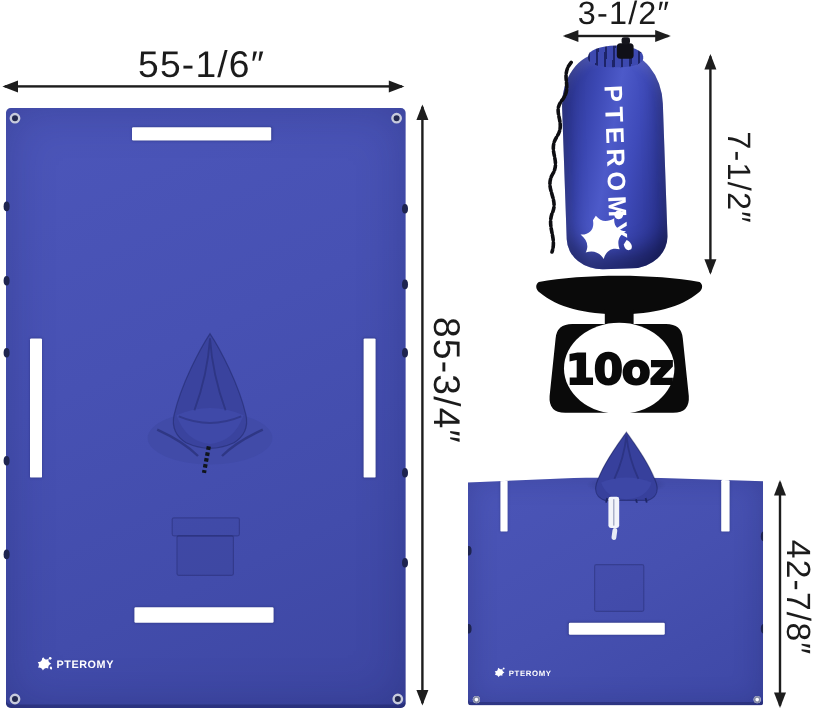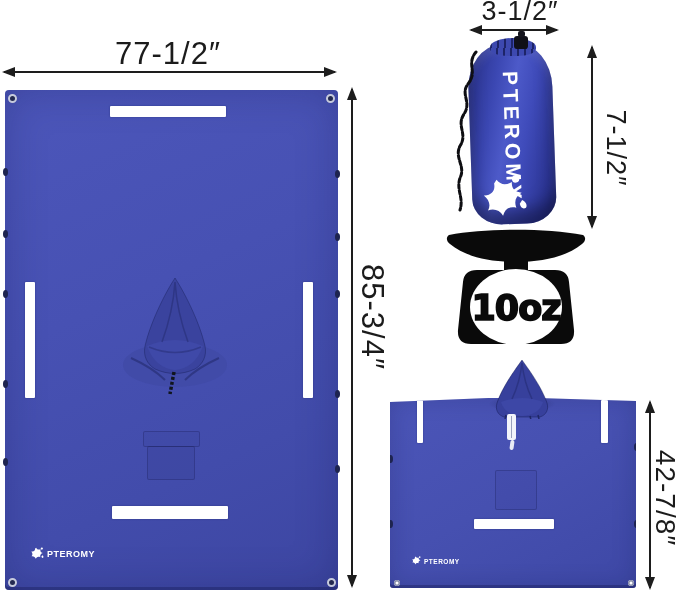--- a/index.html
+++ b/index.html
@@ -111,21 +111,21 @@
 
   <svg class="hood-svg" style="left:115px;top:272px;" width="120" height="124" viewBox="0 0 120 124">
     <ellipse cx="60" cy="93" rx="52" ry="22" fill="#414ba8"></ellipse>
     <path d="M16,86 Q38,96 50,108 M104,86 Q82,96 70,108" stroke="rgba(15,20,70,.35)" stroke-width="2" fill="none"></path>
     <path d="M60,6 C52,18 36,48 30,74 C28,84 32,92 40,97 C53,103 67,103 80,97 C88,92 92,84 90,74 C84,48 68,18 60,6 Z" fill="#3a439e" stroke="rgba(10,15,60,.3)"></path>
     <path d="M32,74 Q60,62 88,74 Q80,96 60,98 Q40,96 32,74 Z" fill="#3f49a8"></path>
     <path d="M60,10 Q58,40 47,70 M60,10 Q62,40 73,70 M34,75 Q60,86 86,75" stroke="rgba(10,15,60,.25)" stroke-width="1.5" fill="none"></path>
     <path d="M59,100 L55,122" stroke="#10151c" stroke-width="3.5" stroke-dasharray="3 2" fill="none"></path>
   </svg>
 
-  <div class="dim-label" style="left:38px;top:36px;width:260px;font-size:31px;">77-1/2″</div>
+  <div class="dim-label" style="left:38px;top:36px;width:260px;font-size:31px;">55-1/6″</div>
   <div class="arrow-h" style="left:4px;top:71px;width:331px;"></div>
 
   <div class="arrow-v" style="left:351px;top:89px;height:497px;"></div>
   <div class="dim-label rot90" style="left:297px;top:299px;width:150px;height:36px;font-size:31px;">85-3/4″</div>
 
   <div class="dim-label" style="left:450px;top:-4px;width:140px;font-size:27px;">3-1/2″</div>
   <div class="arrow-h" style="left:471px;top:29px;width:86px;"></div>
 
   <div class="sack">
     <div class="sack-body"></div>

